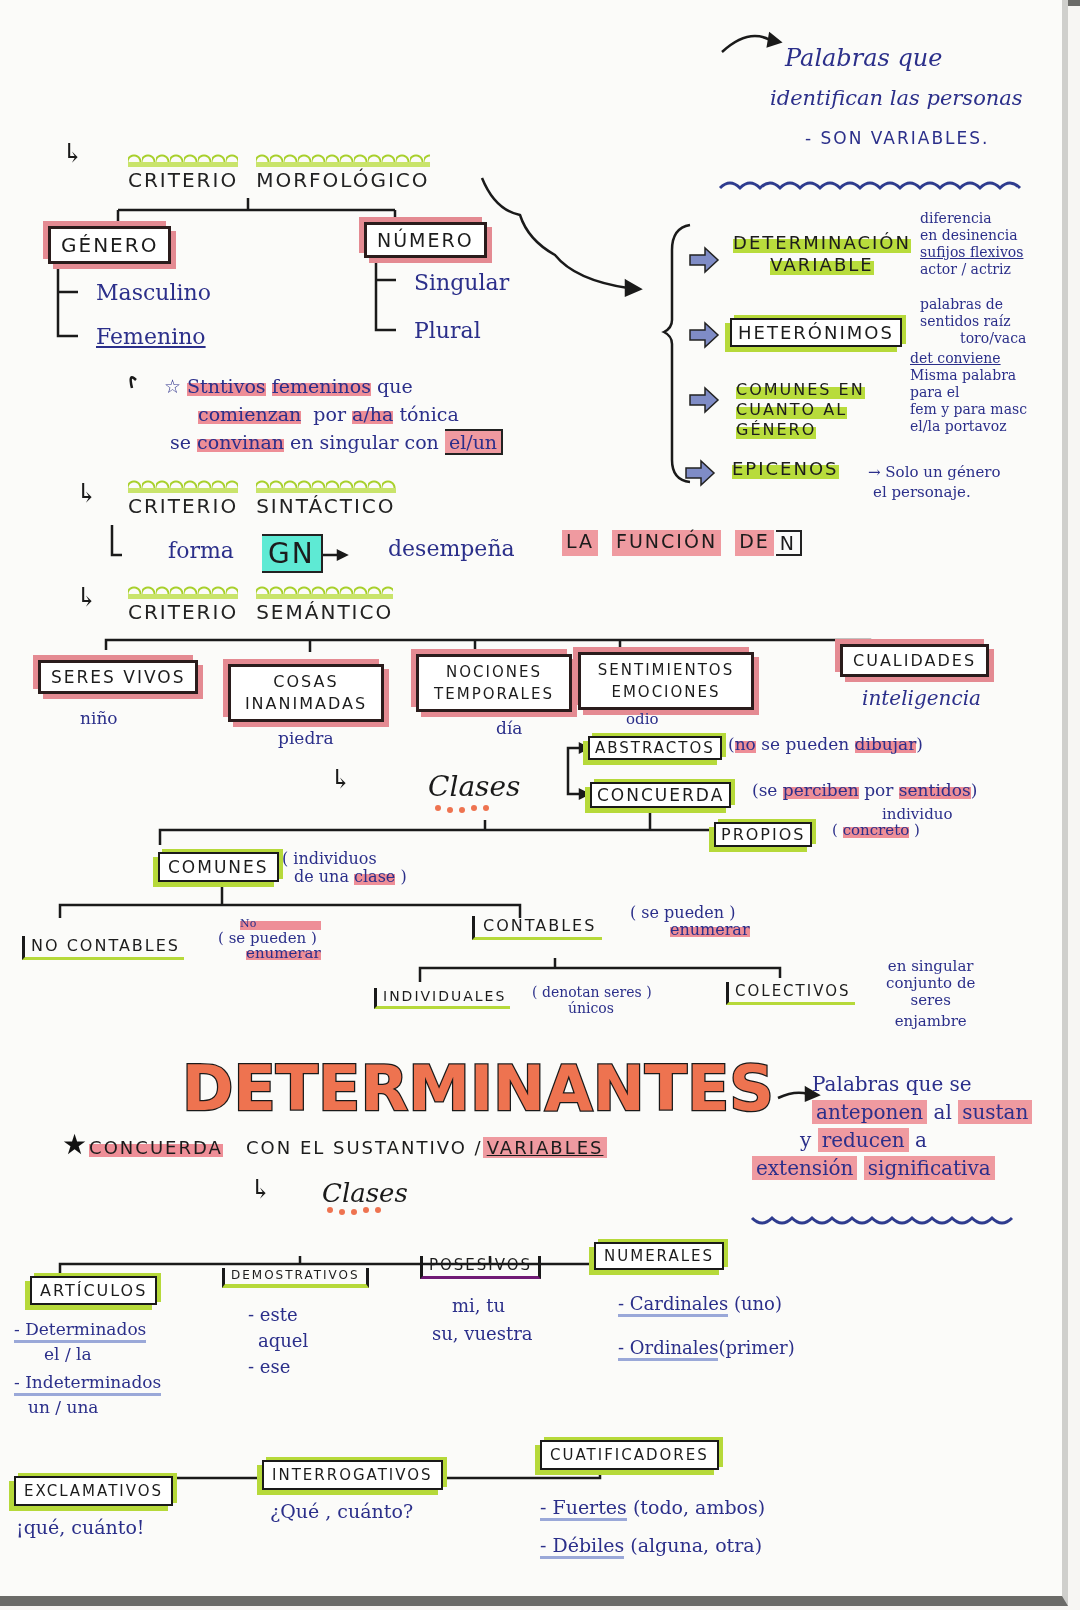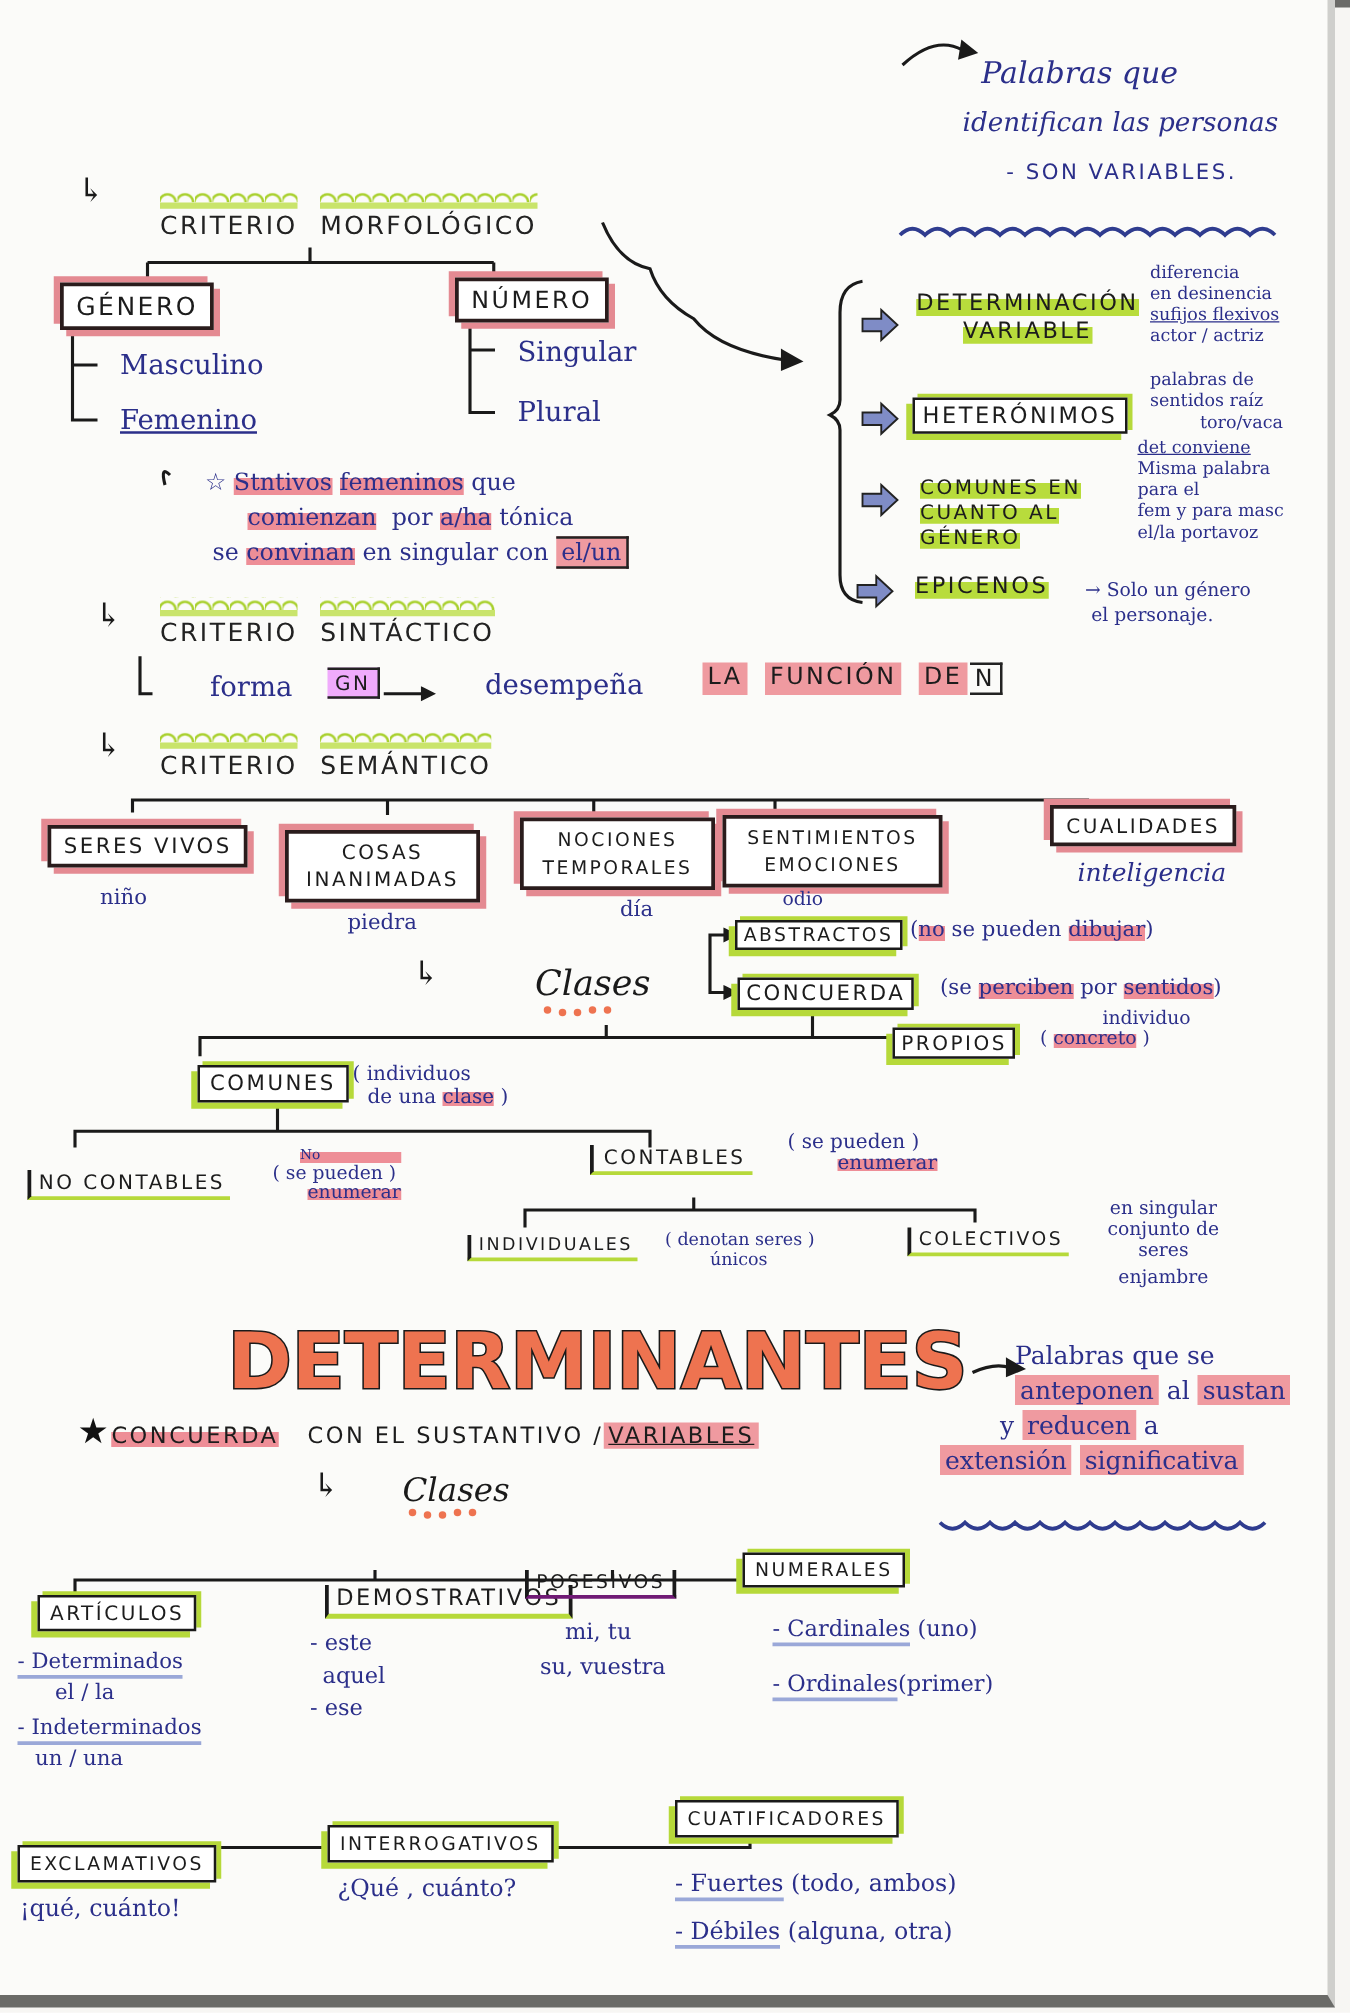--- a/index.html
+++ b/index.html
@@ -183,21 +183,21 @@
     <div>→ <span>Solo un género</span></div>
     <div style="margin-left:5px;">el personaje.</div>
   </div>
 
   <div class="abs hook" style="left:76px; top:478px;">↳</div>
   <div class="crit-row" style="left:128px; top:494px;">
     <span class="crit-word"><span class="wave-green"></span><span>CRITERIO</span></span>
     <span class="crit-word"><span class="wave-green"></span><span>SINTÁCTICO</span></span>
   </div>
   <div class="abs pen" style="left:168px; top:538px; font-size:22px; font-style:normal;">forma</div>
-  <div class="abs caps" style="left:262px; top:534px; font-size:16px; background:#f0abfc; padding:1px 6px; border-top:2px solid #222; border-right:2px solid #222; border-bottom:2px solid #222;">GN</div>
+  <div class="abs caps" style="left:262px; top:534px; font-size:28px; background:#5eead4; padding:1px 6px; border-top:2px solid #222; border-right:2px solid #222; border-bottom:2px solid #222;">GN</div>
   <div class="abs pen" style="left:388px; top:536px; font-size:22px; font-style:normal;">desempeña</div>
   <div class="abs caps" style="left:562px; top:530px; font-size:19px; display:flex; gap:14px;">
     <span class="hl-pinkfull">LA</span>
     <span class="hl-pinkfull">FUNCIÓN</span>
     <span class="hl-pinkfull">DE</span>
     <span style="border-top:2px solid #222; border-right:2px solid #222; border-bottom:2px solid #222; padding:0 4px; margin-left:-12px;">N</span>
   </div>
 
   <div class="abs hook" style="left:76px; top:582px;">↳</div>
   <div class="crit-row" style="left:128px; top:600px;">
@@ -289,21 +289,21 @@
   <div class="abs pen" style="left:322px; top:1178px; font-size:26px; color:#1a1a1a;">Clases</div>
 
   <div class="abs caps box-green" style="left:30px; top:1276px; font-size:16px;">ARTÍCULOS</div>
   <div class="abs pen" style="left:14px; top:1318px; font-size:17px; line-height:22px; font-style:normal;">
     <div style="border-bottom:3px solid #9aa8d8; display:inline-block;">- Determinados</div>
     <div style="margin-left:30px;">el / la</div>
     <div style="border-bottom:3px solid #9aa8d8; display:inline-block; margin-top:6px;">- Indeterminados</div>
     <div style="margin-left:14px;">un / una</div>
   </div>
 
-  <div class="abs caps" style="left:222px; top:1268px; font-size:18px; border-left:3px solid #1a1a1a; border-right:3px solid #1a1a1a; border-bottom:4px solid #b6d93a; padding:0 6px 2px;margin-left:38px;">DEMOSTRATIVOS</div>
+  <div class="abs caps" style="left:222px; top:1268px; font-size:12px; border-left:3px solid #1a1a1a; border-right:3px solid #1a1a1a; border-bottom:4px solid #b6d93a; padding:0 6px 2px;">DEMOSTRATIVOS</div>
   <div class="abs pen" style="left:248px; top:1302px; font-size:18px; line-height:26px; font-style:normal;">
     <div>- este</div>
     <div style="margin-left:10px;">aquel</div>
     <div>- ese</div>
   </div>
 
   <div class="abs caps" style="left:420px; top:1256px; font-size:15px; border-left:3px solid #1a1a1a; border-right:3px solid #1a1a1a; border-bottom:3px solid #701a75; padding:0 6px 2px;">POSESIVOS</div>
   <div class="abs pen" style="left:432px; top:1292px; font-size:18px; line-height:28px; font-style:normal;">
     <div style="margin-left:20px;">mi, tu</div>
     <div>su, vuestra</div>

